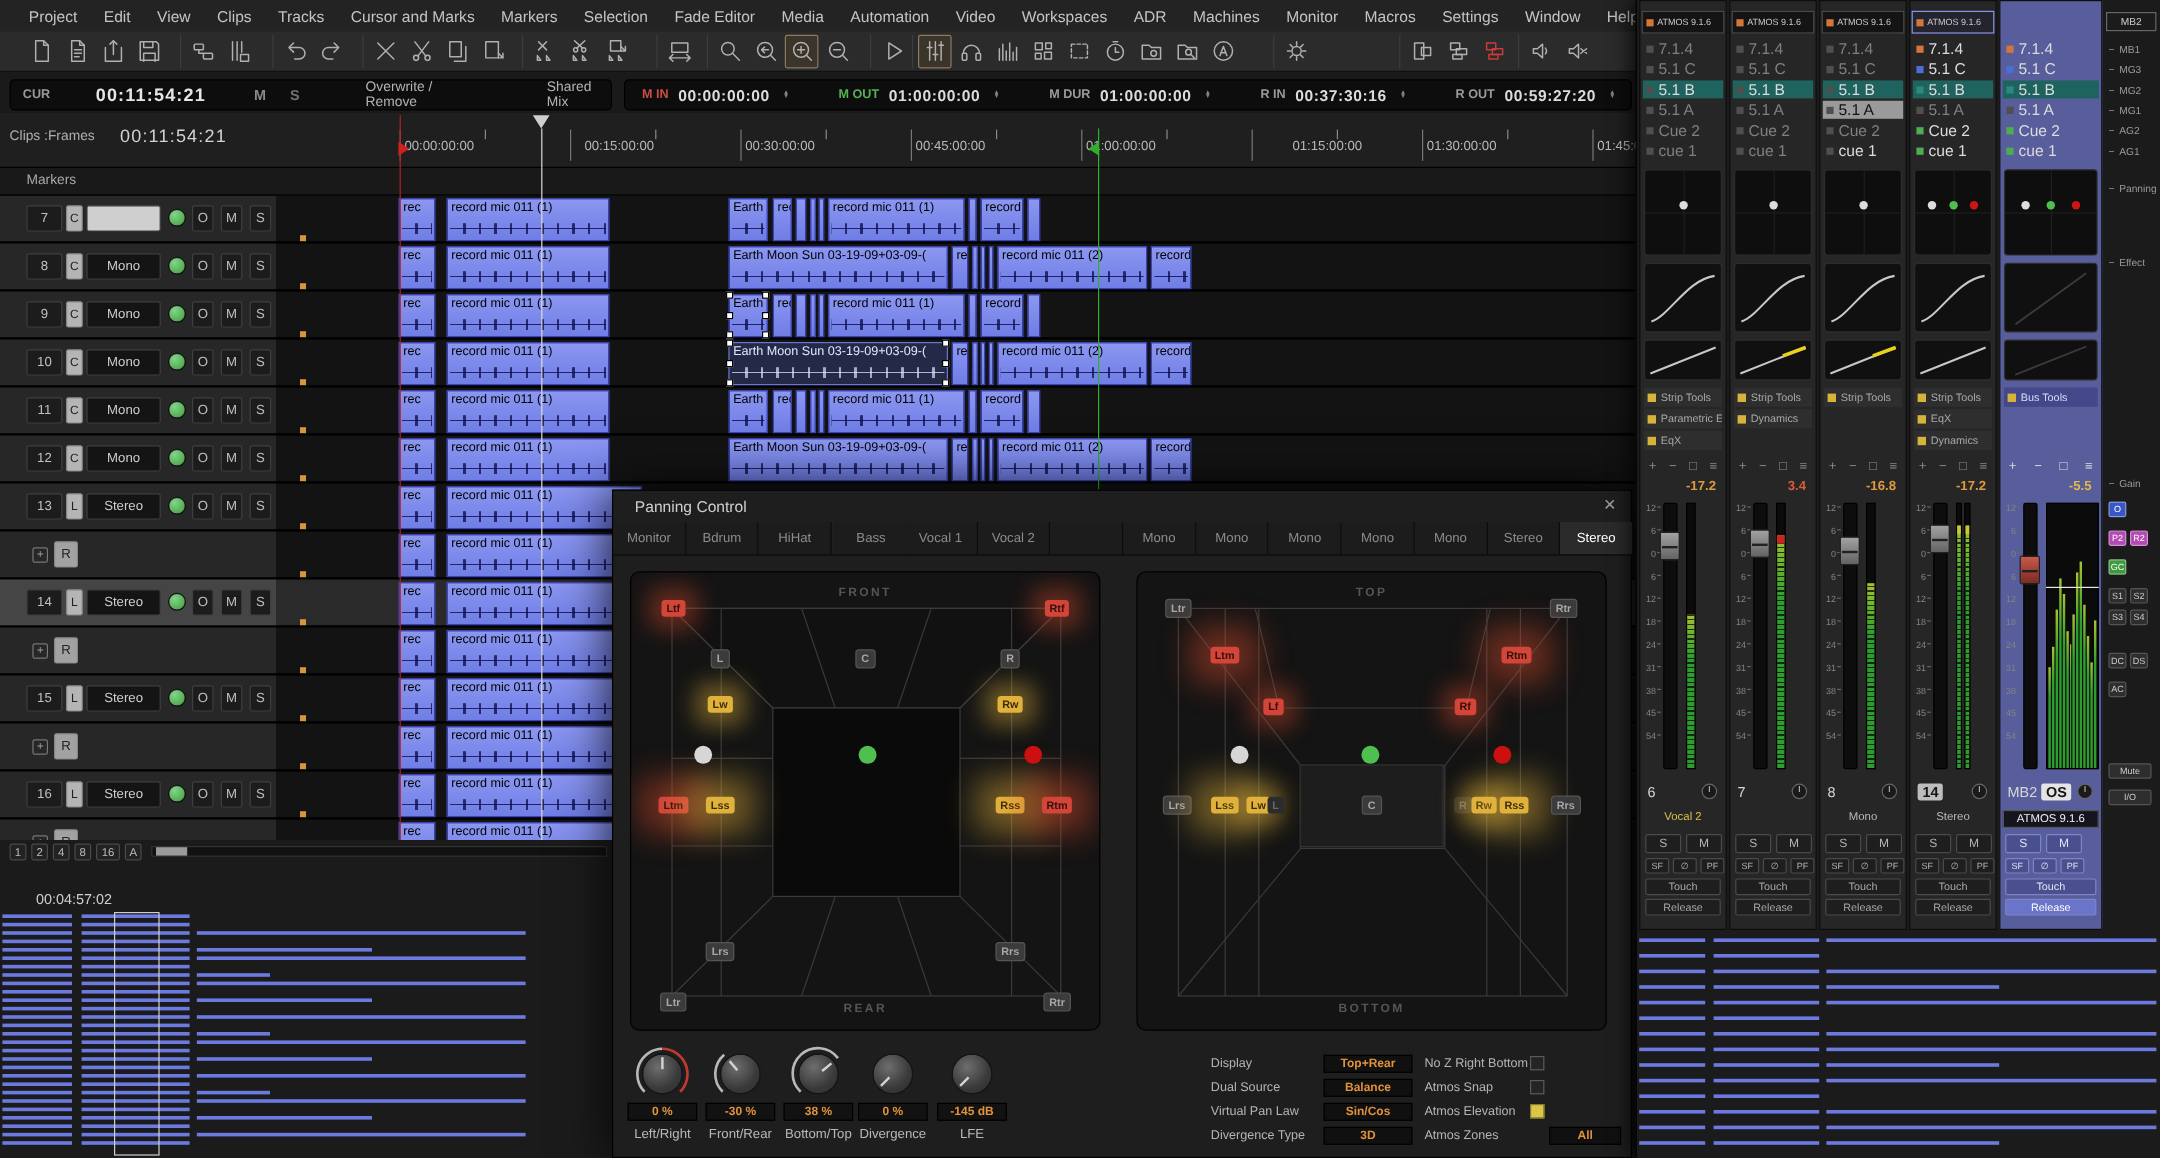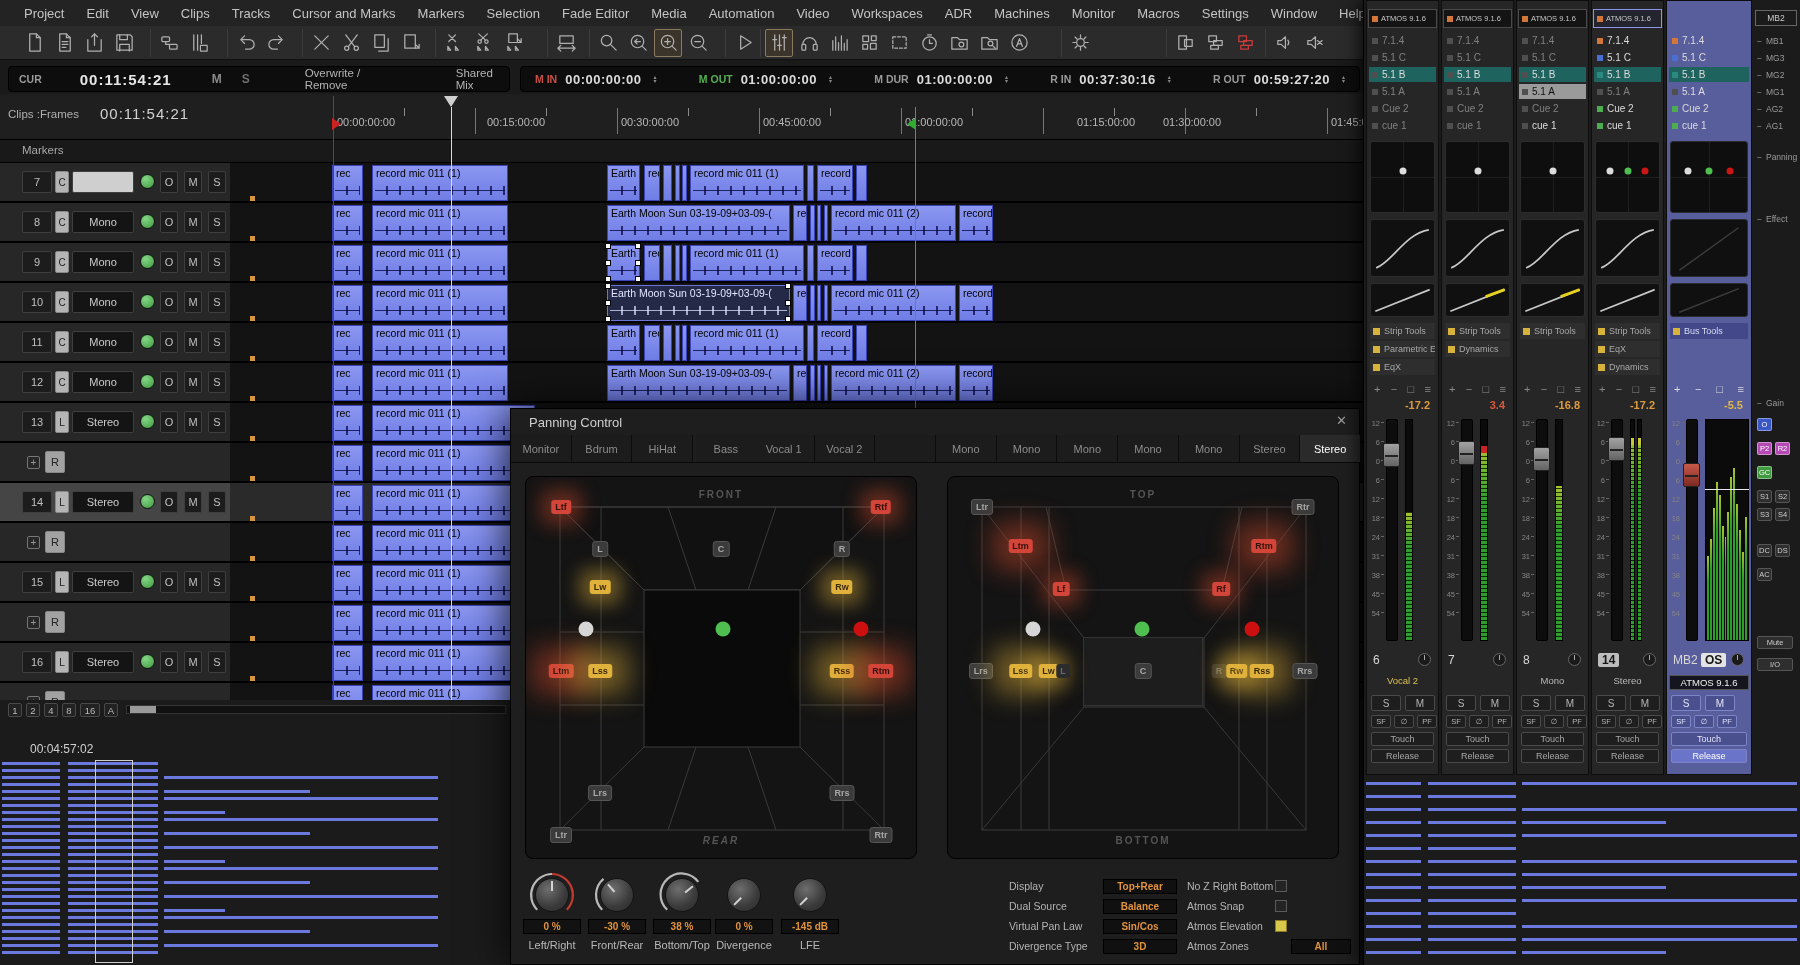--- a/index.html
+++ b/index.html
@@ -81,21 +81,21 @@
   .optval{position:absolute;width:74px;height:15px;background:#101010;border:1px solid #000;color:#e0923c;font-size:10px;font-weight:bold;display:flex;align-items:center;justify-content:center;}
   .optchk{position:absolute;width:12px;height:12px;background:#242424;border:1px solid #5a5a5a;}
   .optchk.on{background:#d8c84a;border-color:#8a7a2a;}
   
   #mixer{left:1363px;top:0;width:437px;height:965px;background:#1b1b1b;border-left:1px solid #000;z-index:60;box-shadow:-6px 0 14px rgba(0,0,0,.6);}
   .strip{position:absolute;top:0;height:775px;background:#262626;border:1px solid #0d0d0d;}
   .strip.master{background:#585d9c;}
   .shead{position:absolute;left:1px;right:1px;top:8px;height:19px;background:#141414;border:1px solid #4a4a4a;display:flex;align-items:center;font-size:7.5px;color:#c8c8c8;padding-left:3px;gap:3px;white-space:nowrap;overflow:hidden;}
   .shead.sel{border-color:#8a94e8;background:#23242e;}
   .sq{display:inline-block;width:6px;height:6px;flex:none;}
-  .busrow{position:absolute;left:2px;right:2px;height:15px;display:flex;align-items:center;gap:4px;font-size:10px;color:#808080;padding-left:3px;white-space:nowrap;overflow:hidden;}
+  .busrow{position:absolute;left:2px;right:2px;height:15px;display:flex;align-items:center;gap:4px;font-size:13px;color:#808080;padding-left:3px;white-space:nowrap;overflow:hidden;}
   .busrow.teal{background:#1e635d;color:#dcdcdc;}
   .busrow.bright{color:#dcdcdc;}
   .busrow.light{background:#9a9a9a;color:#111;}
   .pad{position:absolute;left:3px;right:3px;background:#0e0e0e;border:1px solid #2c2c2c;border-radius:3px;}
   .pdot{position:absolute;width:7px;height:7px;border-radius:50%;transform:translate(-50%,-50%);}
   .cbox{position:absolute;left:3px;right:3px;background:#101010;border:1px solid #2c2c2c;border-radius:3px;overflow:hidden;}
   .plugrow{position:absolute;left:3px;right:3px;height:16px;background:#2e2e2e;display:flex;align-items:center;gap:4px;font-size:9px;color:#a8a8a8;padding-left:3px;white-space:nowrap;overflow:hidden;}
   .master .plugrow{background:#43488a;color:#d8dcf4;}
   .plugsq{width:7px;height:7px;background:#d8b33c;flex:none;}
   .footicons{position:absolute;left:3px;right:3px;display:flex;justify-content:space-between;padding:0 4px;font-size:11px;color:#8a8a8a;}
@@ -488,21 +488,21 @@
       <div class="rtickline" style="left: 759px; top: 14px; height: 26px; background: rgb(119, 119, 119);"></div>
       <div class="rticklabel" style="left: 763px;">00:45:00:00</div>
       <div class="rtickline" style="left: 830px; top: 14px; height: 8px;"></div>
       <div class="rtickline" style="left: 901px; top: 14px; height: 26px; background: rgb(119, 119, 119);"></div>
       <div class="rticklabel" style="left: 905px;">01:00:00:00</div>
       <div class="rtickline" style="left: 972px; top: 14px; height: 8px;"></div>
       <div class="rtickline" style="left: 1043px; top: 14px; height: 26px; background: rgb(119, 119, 119);"></div>
       <div class="rticklabel" style="left: 1077px;">01:15:00:00</div>
       <div class="rtickline" style="left: 1114px; top: 14px; height: 8px;"></div>
       <div class="rtickline" style="left: 1185px; top: 14px; height: 26px; background: rgb(119, 119, 119);"></div>
-      <div class="rticklabel" style="left: 1163px;">01:30:00:00</div>
+      <div class="rticklabel" style="left: 1189px;">01:30:00:00</div>
       <div class="rtickline" style="left: 1256px; top: 14px; height: 8px;"></div>
       <div class="rtickline" style="left: 1327px; top: 14px; height: 26px; background: rgb(119, 119, 119);"></div>
       <div class="rticklabel" style="left: 1331px;">01:45:00:00</div>
       <div class="rtickline" style="left: 1398px; top: 14px; height: 8px;"></div>
     </div>
   <div class="abs" id="markersrow">
       <div style="position: absolute; left: 22px; top: 4px; font-size: 11.5px; color: rgb(168, 168, 168);">Markers</div>
     </div>
   <div class="abs" id="tracks">
       <div class="trow" style="top: 0px;">
@@ -1005,21 +1005,21 @@
    <polygon points="34,30 358,30 274,113 118,113" fill="#111111" stroke="#3a3a3a"></polygon>
    <rect x="34" y="30" width="324" height="323"></rect>
    <rect x="118" y="113" width="156" height="157" fill="#0a0a0a"></rect>
    <path d="M34 353L118 270M358 353L274 270M34 30L118 113M358 30L274 113"></path>
    <path d="M142 30L170 113M250 30L222 113M142 353L170 270M250 353L222 270"></path>
    <path d="M75 30V353M317 30V353"></path>
    <path d="M34 155H118M274 155H358M34 228H118M274 228H358"></path>
           </svg>
         </div>
         <div class="pcaption" style="top: 12px;">FRONT</div>
-        <div class="pcaption" style="top: 358px; font-style: italic;">REAR</div>
+        <div class="pcaption" style="top: 358px;">REAR</div>
         <div class="spk red" style="left: 9%; top: 8%;">Ltf</div>
         <div class="spk red" style="left: 91%; top: 8%;">Rtf</div>
         <div class="spk gray" style="left: 19%; top: 19%;">L</div>
         <div class="spk gray" style="left: 50%; top: 19%;">C</div>
         <div class="spk gray" style="left: 81%; top: 19%;">R</div>
         <div class="spk yellow" style="left: 19%; top: 29%;">Lw</div>
         <div class="spk yellow" style="left: 81%; top: 29%;">Rw</div>
         <div class="spk red redbig" style="left: 9%; top: 51%;">Ltm</div>
         <div class="spk yellow big" style="left: 19%; top: 51%;">Lss</div>
         <div class="spk yellow big" style="left: 81%; top: 51%;">Rss</div>

